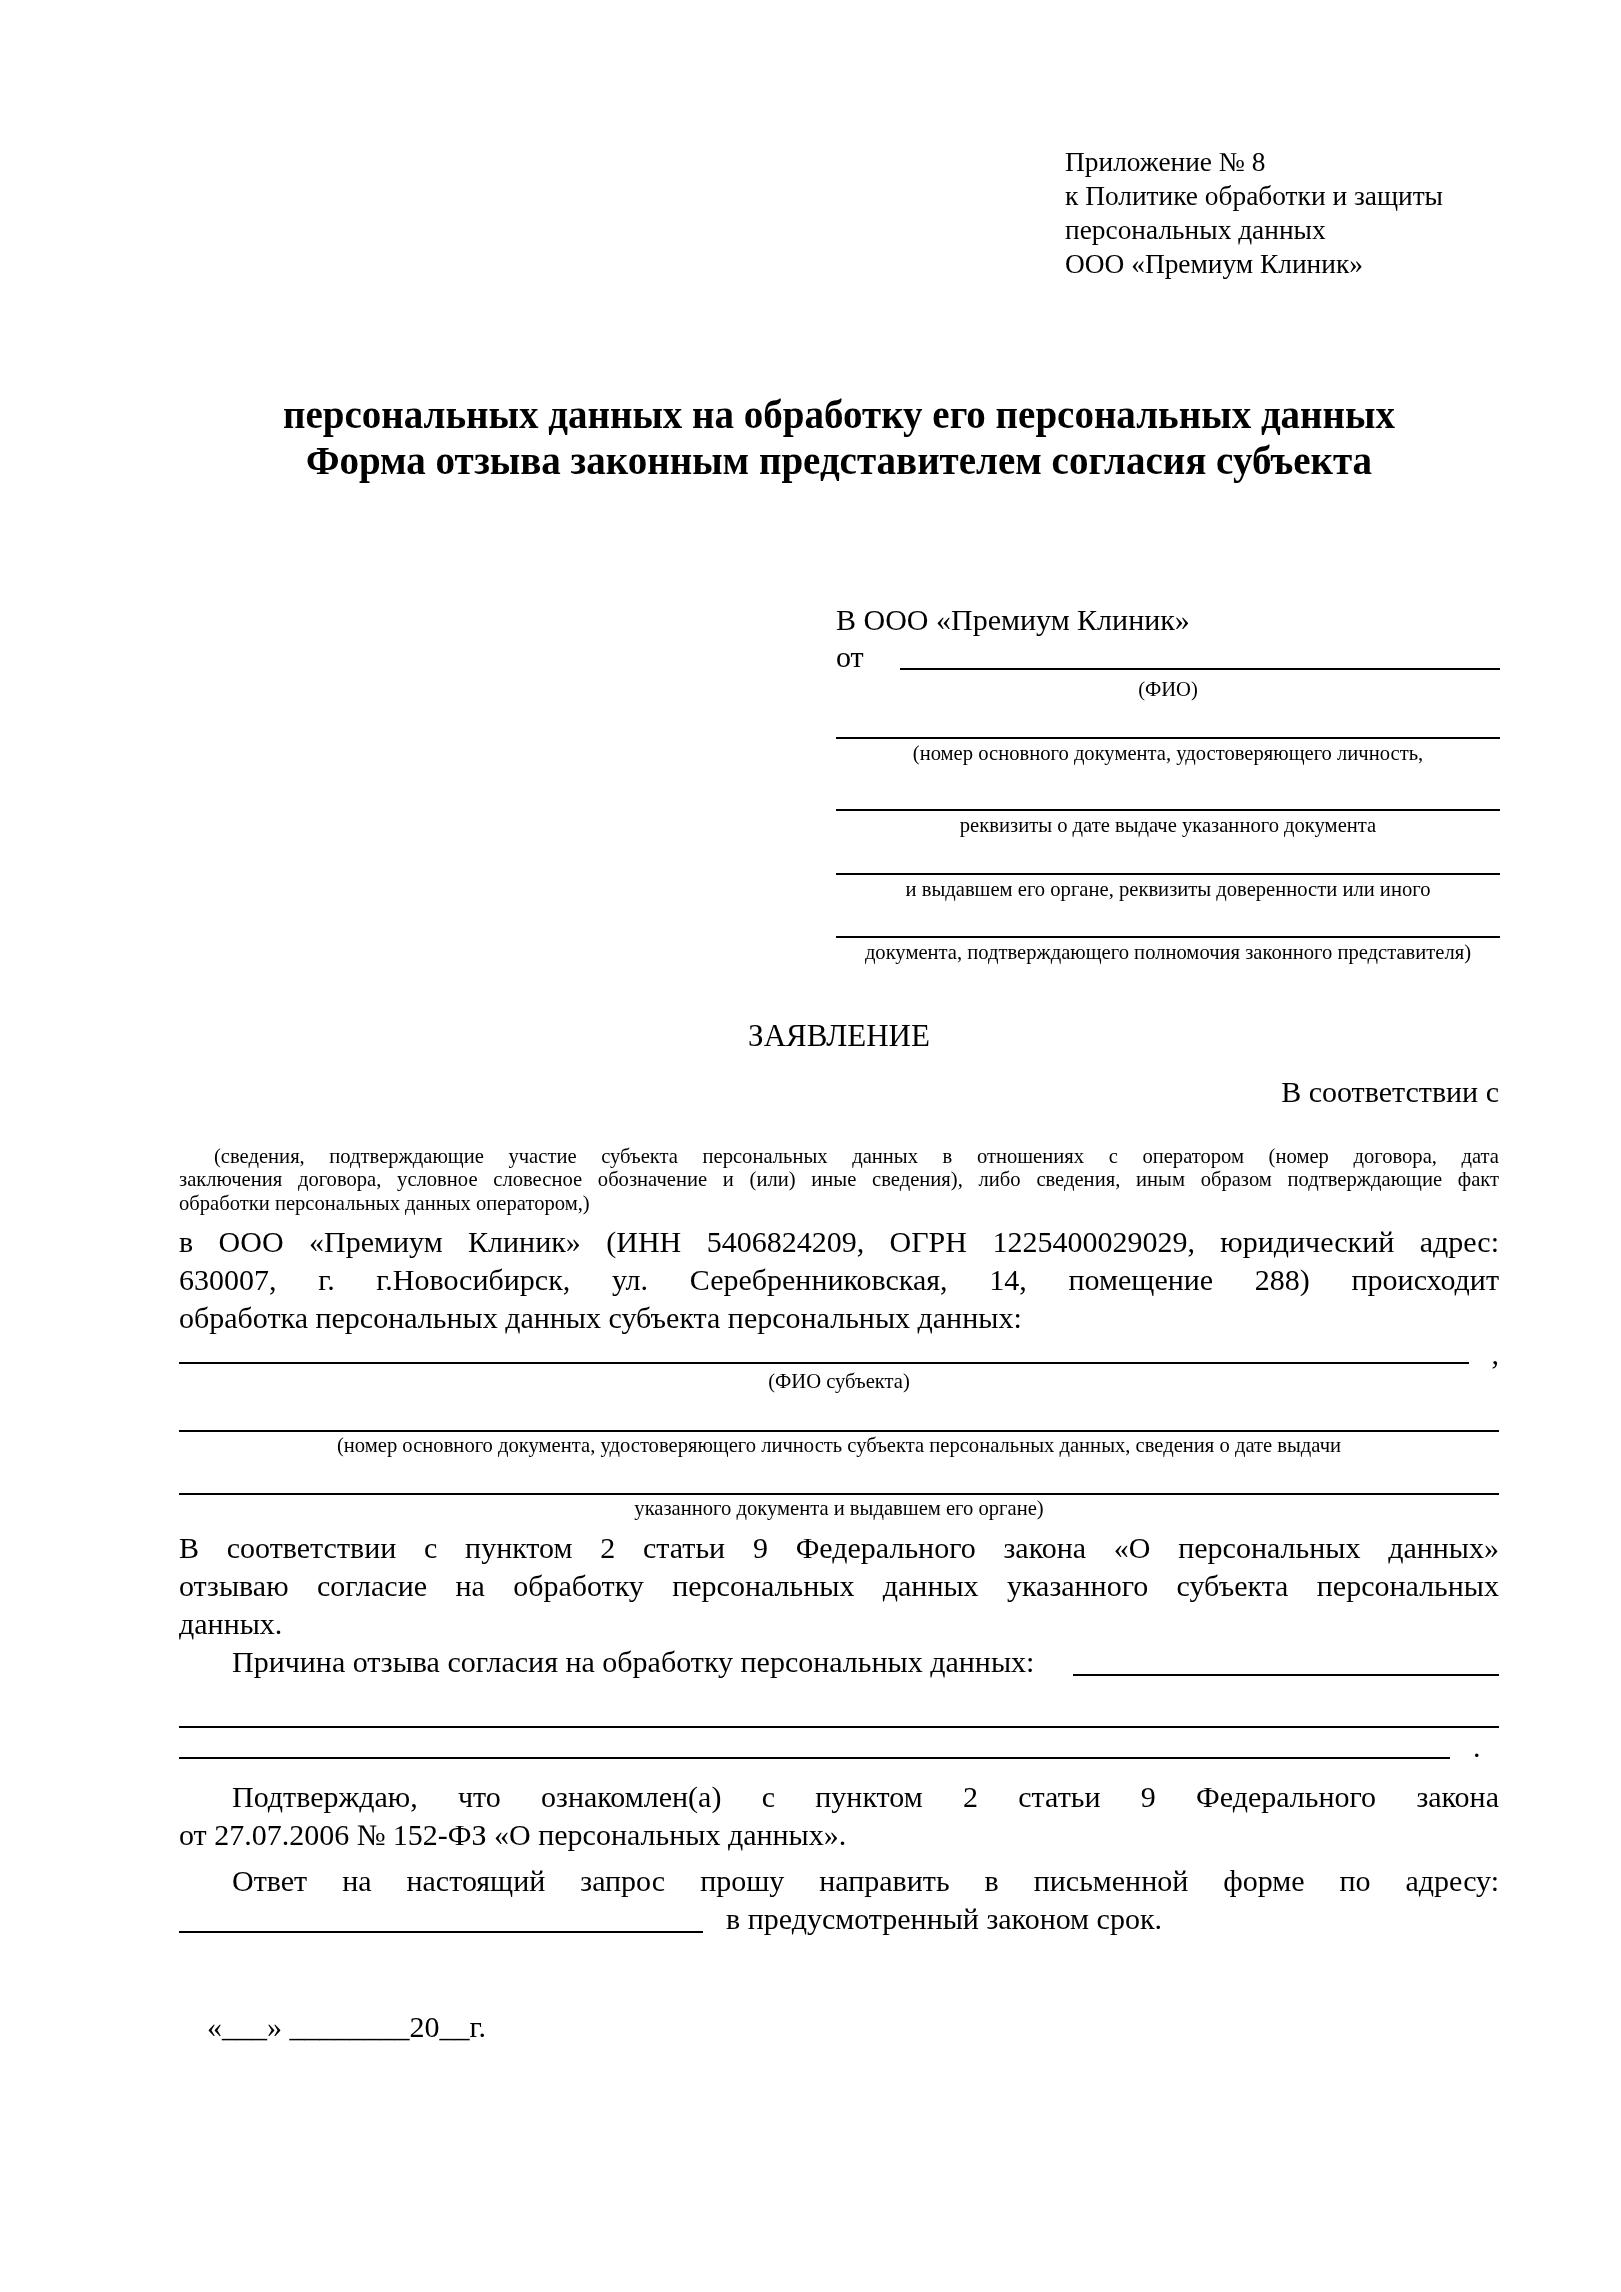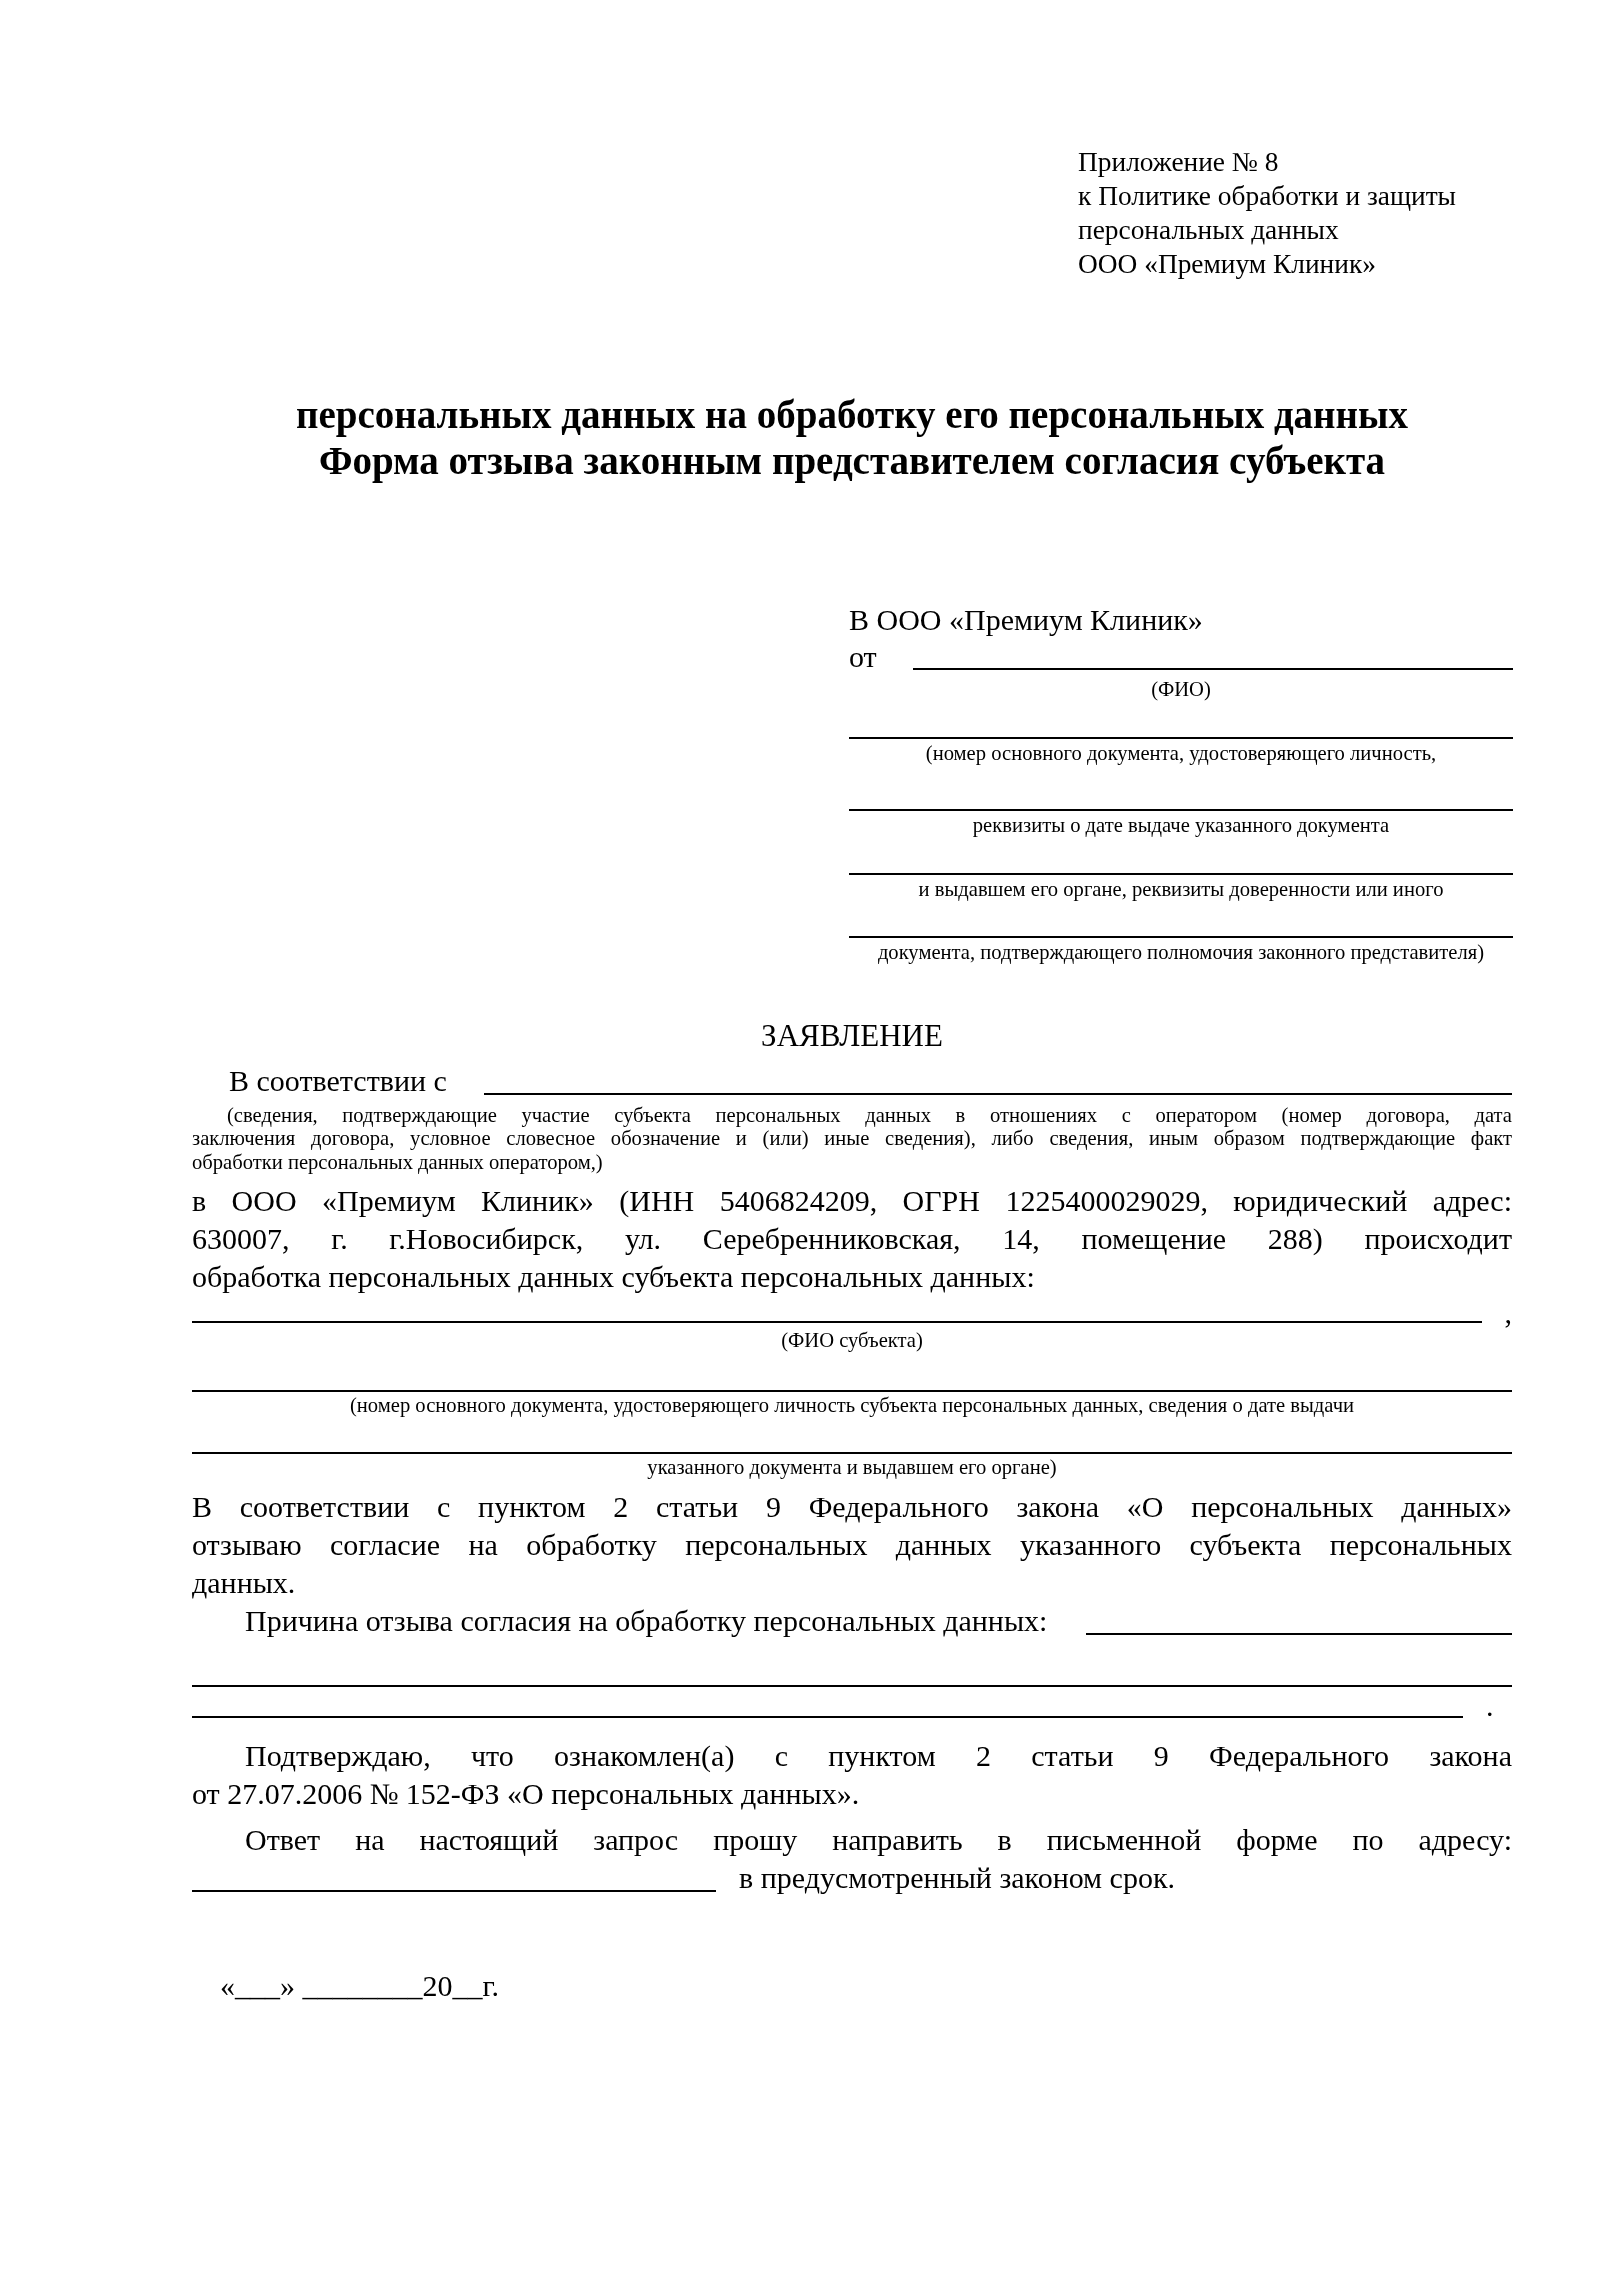--- a/index.html
+++ b/index.html
@@ -7,21 +7,21 @@
     position: relative;
     width: 1621px;
     height: 2293px;
     background: #ffffff;
     color: #000000;
     font-family: "Liberation Serif", "DejaVu Serif", serif;
     overflow: hidden;
   }
   .content {
     position: absolute;
-    left: 192px;
+    left: 179px;
     top: 0;
     width: 1320px;
   }
 
   
   .appendix {
     margin: 145px 0 0 886px;
     width: 434px;
     font-size: 27.4px;
     line-height: 34px;
@@ -60,24 +60,25 @@
   .b4 { height: 32px; }
 
   
   .statement {
     margin-top: 49px;
     text-align: center;
     font-size: 31px;
     line-height: 39px;
   }
   .accord-row {
-    margin-top: 7px;
+    margin-top: 18px;
     font-size: 30px;
     line-height: 38px;
     padding-left: 37px;
+    flex-direction: column;
   }
   .accord-row .fill { margin-left: 13.7px; }
 
   .cap-para {
     margin-top: 3.9px;
     font-size: 20.6px;
     line-height: 23.5px;
   }
   .ind36 { text-indent: 35px; }
   .ind54 { text-indent: 53px; }

